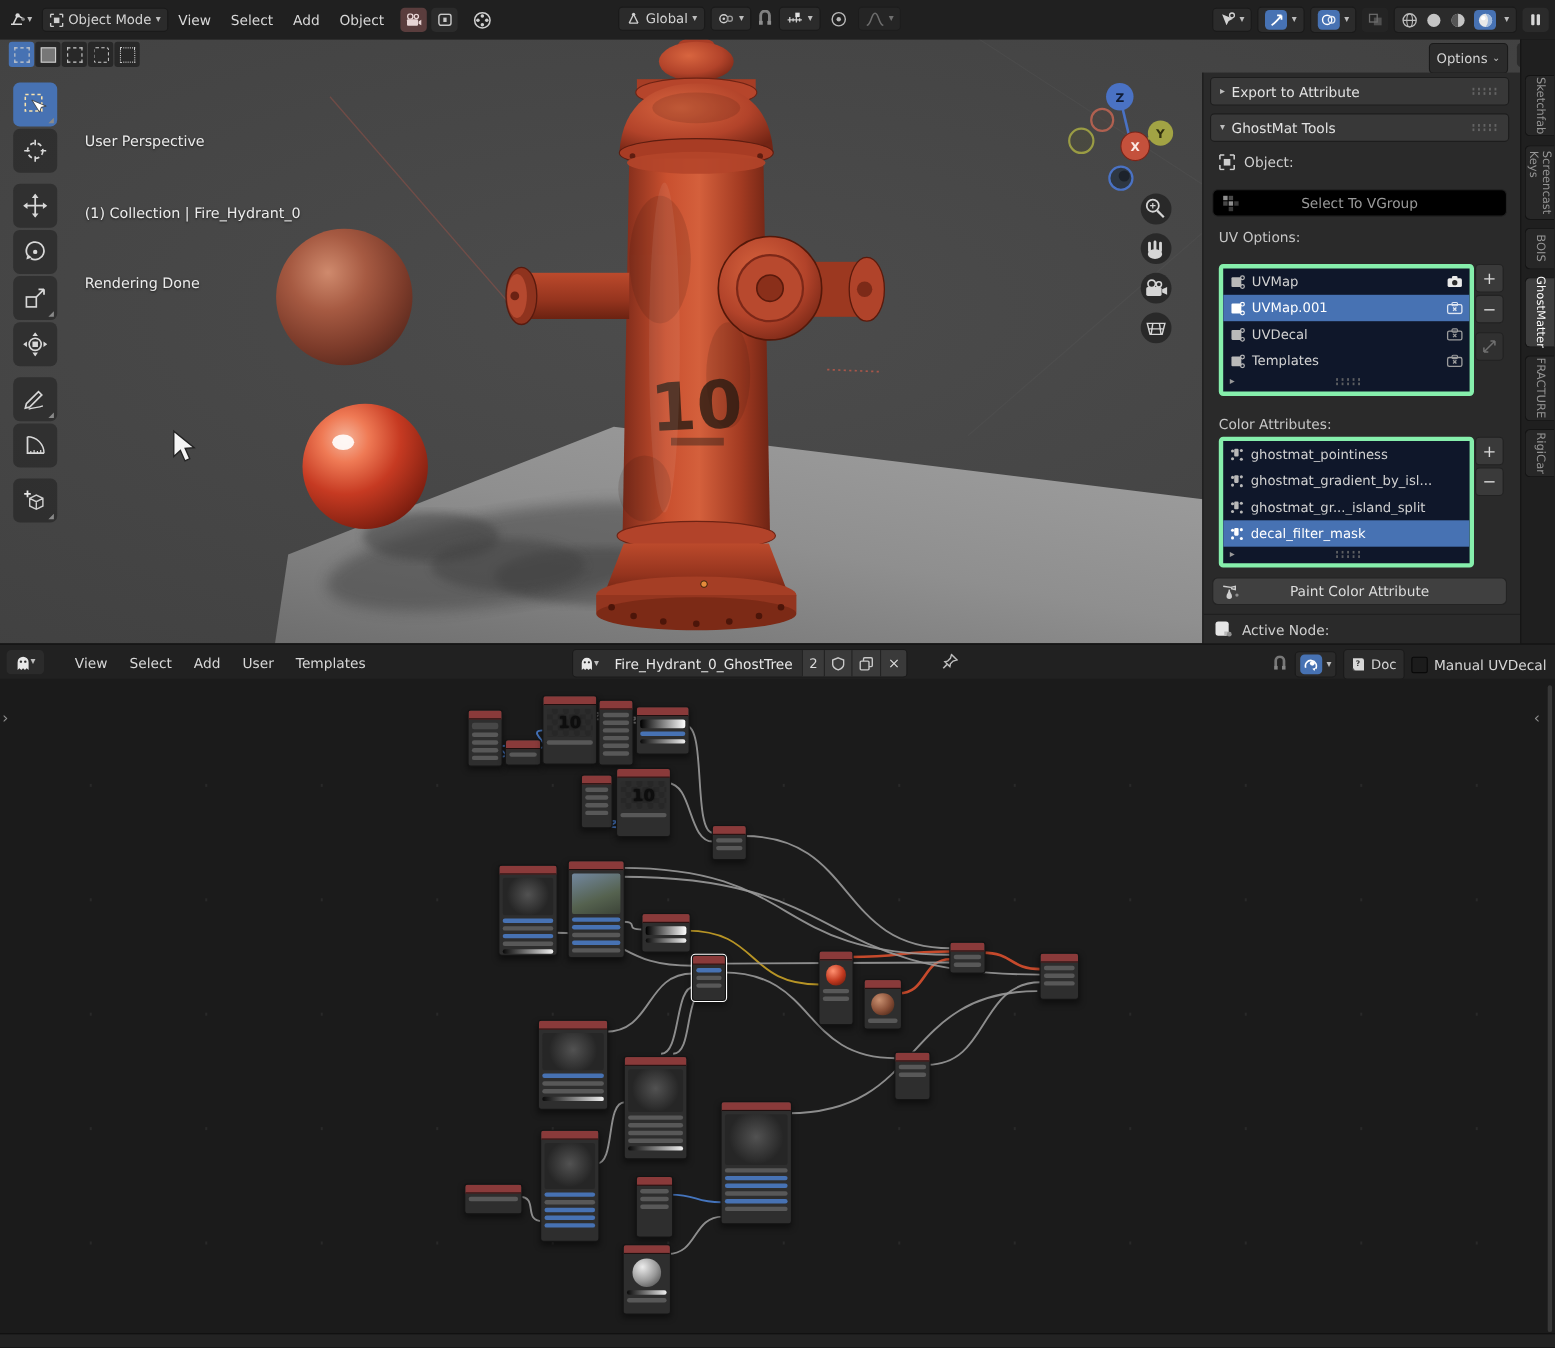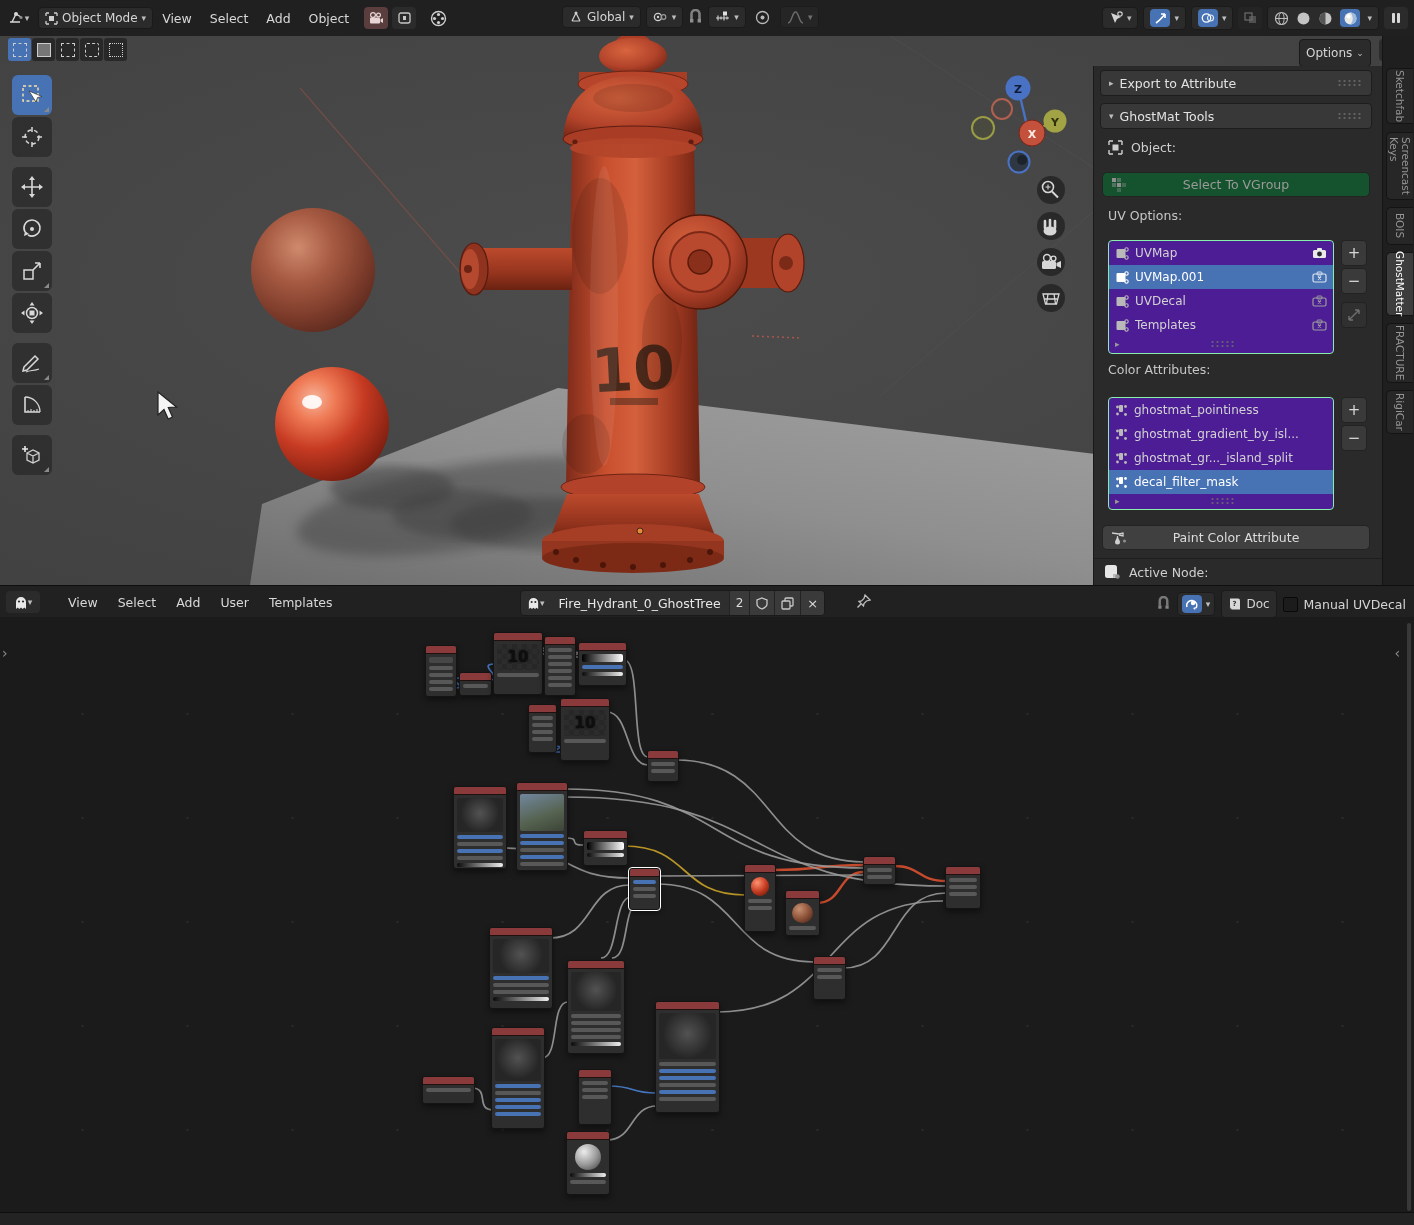--- a/index.html
+++ b/index.html
@@ -35,24 +35,24 @@
   #options-btn{position:absolute;left:1299px;top:3px;height:22px;}
   #vp-circle-btn{position:absolute;left:1379px;top:3px;width:24px;height:22px;}
   
   #npanel{position:absolute;left:1093px;top:66px;width:289px;height:519px;background:#2a2a2a;
           border-left:1px solid #191919;font-size:12.5px;}
   .phead{position:absolute;left:6px;width:272px;height:26px;background:#383838;border:1px solid #1d1d1d;
          border-radius:4px;display:flex;align-items:center;gap:6px;padding:0 8px;color:#e2e2e2;box-sizing:border-box;}
   .grip{margin-left:auto;width:26px;height:8px;background:radial-gradient(circle,#6e6e6e 1px,transparent 1.2px);
         background-size:5px 4px;opacity:.8;}
   .plabel{position:absolute;left:14px;color:#c6c6c6;}
-  .wbtn{position:absolute;left:8px;width:268px;height:25px;background:#14532d;border:1px solid #232323;border-radius:5px;
+  .wbtn{position:absolute;left:8px;width:268px;height:25px;background:#000000;border:1px solid #232323;border-radius:5px;
         display:flex;align-items:center;justify-content:center;color:#9a9a9a;box-sizing:border-box;}
   .wbtn .licon{position:absolute;left:8px;top:4px;}
-  .listbox{position:absolute;left:14px;width:224px;background:#4c1d95;border:1px solid #86efac;border-radius:4px;overflow:hidden;}
+  .listbox{position:absolute;left:14px;width:224px;background:#0f172a;border:4px solid #86efac;border-radius:4px;overflow:hidden;}
   .lrow{height:24px;display:flex;align-items:center;gap:6px;padding:0 6px;color:#d2d2d2;}
   .lrow.sel{background:var(--accent);color:#fff;}
   .lrow .rname{flex:1;overflow:hidden;white-space:nowrap;font-size:12px;}
   .lfoot{height:14px;display:flex;align-items:center;padding:0 6px;}
   .lfoot .tri{color:#9a9a9a;font-size:9px;}
   .lfoot .grip{margin:0 auto;}
   .opcol{position:absolute;left:247px;display:flex;flex-direction:column;gap:2px;}
   .opbtn{width:24px;height:24px;background:#3a3a3a;border:1px solid #222;border-radius:4px;color:#d8d8d8;
          display:flex;align-items:center;justify-content:center;font-size:15px;line-height:1;}
   .opbtn.dim{color:#6a6a6a;background:#303030;}
@@ -424,20 +424,25 @@
         </g>
         <g>
           <circle cx="1051" cy="262" r="14" fill="#262626" fill-opacity=".9"></circle>
           <path d="M1043 258 h16 l-2.5 10 h-11 z M1048 258l-1.5 10 M1054 258l1.5 10 M1044 263h14" stroke="#d6d6d6" stroke-width="1.3" fill="none"></path>
         </g>
       </g>
 
       <path d="M158 356 l0 23 6-5.5 4.2 9.5 4.3-2-4.2-9.5 8.2-.5 z" fill="#f5f5f5" stroke="#222" stroke-width="1.2"></path>
     </svg>
 
+    <div id="vp-overlay-text">
+      <div>User Perspective</div>
+      <div>(1) Collection | Fire_Hydrant_0</div>
+      <div>Rendering Done</div>
+    </div>
 
     <div id="selmode-row">
       <span class="selmode active">
           <span class="dashbox"></span>
         </span>
       <span class="selmode">
           <span class="dashbox" style="border-style:solid;background:#777"></span>
         </span>
       <span class="selmode">
           <span class="dashbox"></span>
@@ -620,21 +625,21 @@
     <div class="opcol" style="top:174px">
       <div class="opbtn">+</div>
       <div class="opbtn">−</div>
       <div class="opbtn dim" style="margin-top:6px">
         <svg width="12" height="12" viewBox="0 0 12 12">
             <path d="M1 11 L11 1 M11 1h-4M11 1v4M1 11h4M1 11V7" stroke="#6f6f6f" stroke-width="1.4" fill="none"></path>
           </svg>
       </div>
     </div>
 
-    <div class="plabel" style="top:296px">Color Attributes:</div>
+    <div class="plabel" style="top:312px">Color Attributes:</div>
 
     <div class="listbox" style="top:331px;height:111px">
       <div class="lrow">
         <svg width="13" height="13" viewBox="0 0 13 13">
             <rect x="4" y="1" width="4" height="7" rx="1" fill="#b9b9b9"></rect>
             <circle cx="2.5" cy="3" r="1.4" fill="#b9b9b9"></circle>
             <circle cx="10.5" cy="2.5" r="1.4" fill="#b9b9b9"></circle>
             <circle cx="2.5" cy="10" r="1.4" fill="#b9b9b9"></circle>
             <circle cx="10.5" cy="10.5" r="1.4" fill="#b9b9b9"></circle>
           </svg>

